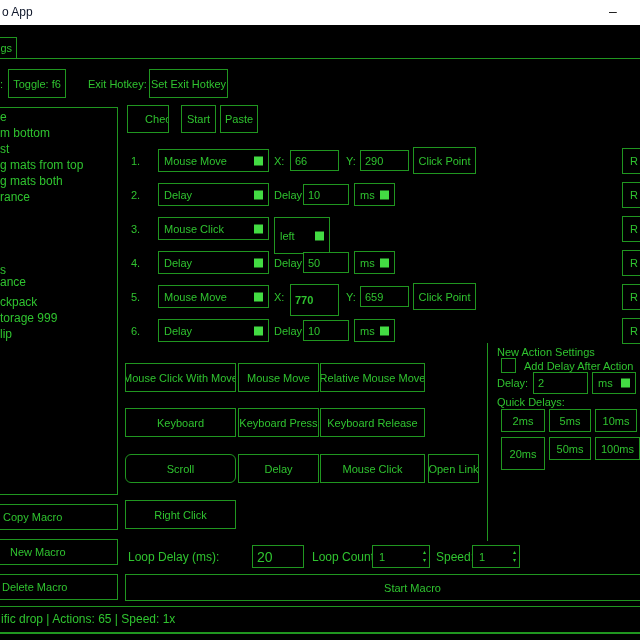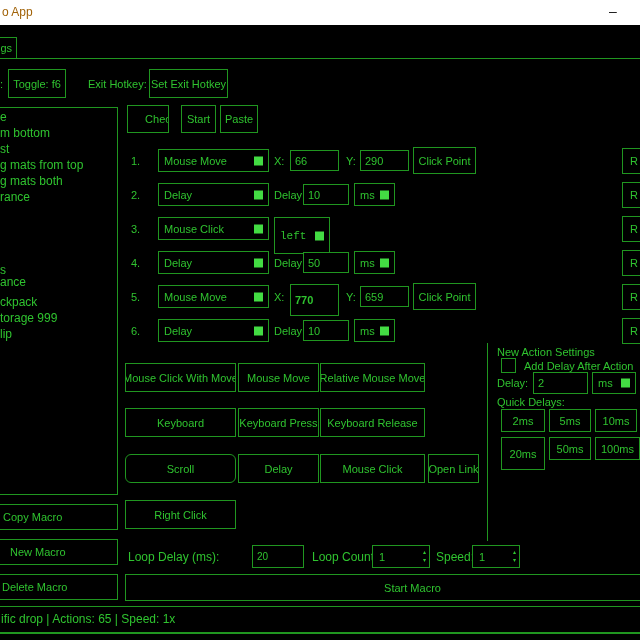--- a/index.html
+++ b/index.html
@@ -8,21 +8,21 @@
     position: relative;
     background: #000;
     overflow: hidden;
     font-family: "Liberation Sans", sans-serif;
     color: #2fc32f;
   }
   .titlebar {
     position: absolute; left: 0; top: 0; width: 640px; height: 25px;
     background: #ffffff; color: #111;
   }
-  .window-title { position: absolute; left: 2px; top: 0; line-height: 25px; font-size: 12px; color: #a16207; }
+  .window-title { position: absolute; left: 2px; top: 0; line-height: 25px; font-size: 12px; color: #0f172a; }
   .min-btn { position: absolute; left: 598px; top: 0; width: 30px; height: 25px; text-align: center; line-height: 23px; font-size: 14px; color: #222; }
   .hline { position: absolute; left: 0; width: 640px; height: 1px; background: #209620; }
   .tab {
     position: absolute; left: -20px; top: 37px; width: 37px; height: 22px;
     border: 1px solid #209620; background: #000;
     font-size: 11px; line-height: 20px; text-align: right; padding-right: 4px;
   }
   .lbl { position: absolute; font-size: 11px; white-space: nowrap; }
   .lbl12 { position: absolute; font-size: 12px; white-space: nowrap; }
   .btn {
@@ -112,21 +112,21 @@
   <span>ms</span>
   <span class="sq"></span>
 </div>
 <div class="btn left-align" style="left:622px;top:182px;width:36px;height:26px;padding-left:7px;">R</div>
 
 <span class="lbl" style="left:131px;top:223px;">3.</span>
 <div class="drop" style="left:158px;top:217px;width:111px;height:23px;">
   <span>Mouse Click</span>
   <span class="sq"></span>
 </div>
-<div class="drop" style="left:274px;top:217px;width:56px;height:37px;font-family:Liberation Mono, monospace;">
+<div class="drop" style="left:274px;top:217px;width:56px;height:37px;">
   <span>left</span>
   <span class="sq"></span>
 </div>
 <div class="btn left-align" style="left:622px;top:216px;width:36px;height:26px;padding-left:7px;">R</div>
 
 <span class="lbl" style="left:131px;top:257px;">4.</span>
 <div class="drop" style="left:158px;top:251px;width:111px;height:23px;">
   <span>Delay</span>
   <span class="sq"></span>
 </div>
@@ -194,21 +194,21 @@
 <div class="btn" style="left:595px;top:409px;width:42px;height:23px;">10ms</div>
 <div class="btn" style="left:501px;top:437px;width:44px;height:33px;">20ms</div>
 <div class="btn" style="left:549px;top:437px;width:42px;height:23px;">50ms</div>
 <div class="btn" style="left:595px;top:437px;width:45px;height:23px;">100ms</div>
 
 <div class="btn left-align" style="left:-8px;top:504px;width:126px;height:26px;padding-left:10px;">Copy Macro</div>
 <div class="btn left-align" style="left:-8px;top:539px;width:126px;height:26px;padding-left:17px;">New Macro</div>
 <div class="btn left-align" style="left:-8px;top:574px;width:126px;height:26px;padding-left:9px;">Delete Macro</div>
 
 <span class="lbl12" style="left:128px;top:550px;">Loop Delay (ms):</span>
-<input class="inp" style="left: 252px; top: 545px; width: 52px; height: 23px; font-size: 10px;" readonly="" value="20">
+<input class="inp" style="left: 252px; top: 545px; width: 52px; height: 23px; font-size: 14px;" readonly="" value="20">
 <span class="lbl12" style="left:312px;top:550px;">Loop Count:</span>
 <div class="spinner" style="left:372px;top:545px;width:58px;height:23px;">
   <span>1</span>
   <span class="spin-arrows">
     <span>▴</span>
     <span>▾</span>
   </span>
 </div>
 <span class="lbl12" style="left:436px;top:550px;">Speed:</span>
 <div class="spinner" style="left:472px;top:545px;width:48px;height:23px;">

